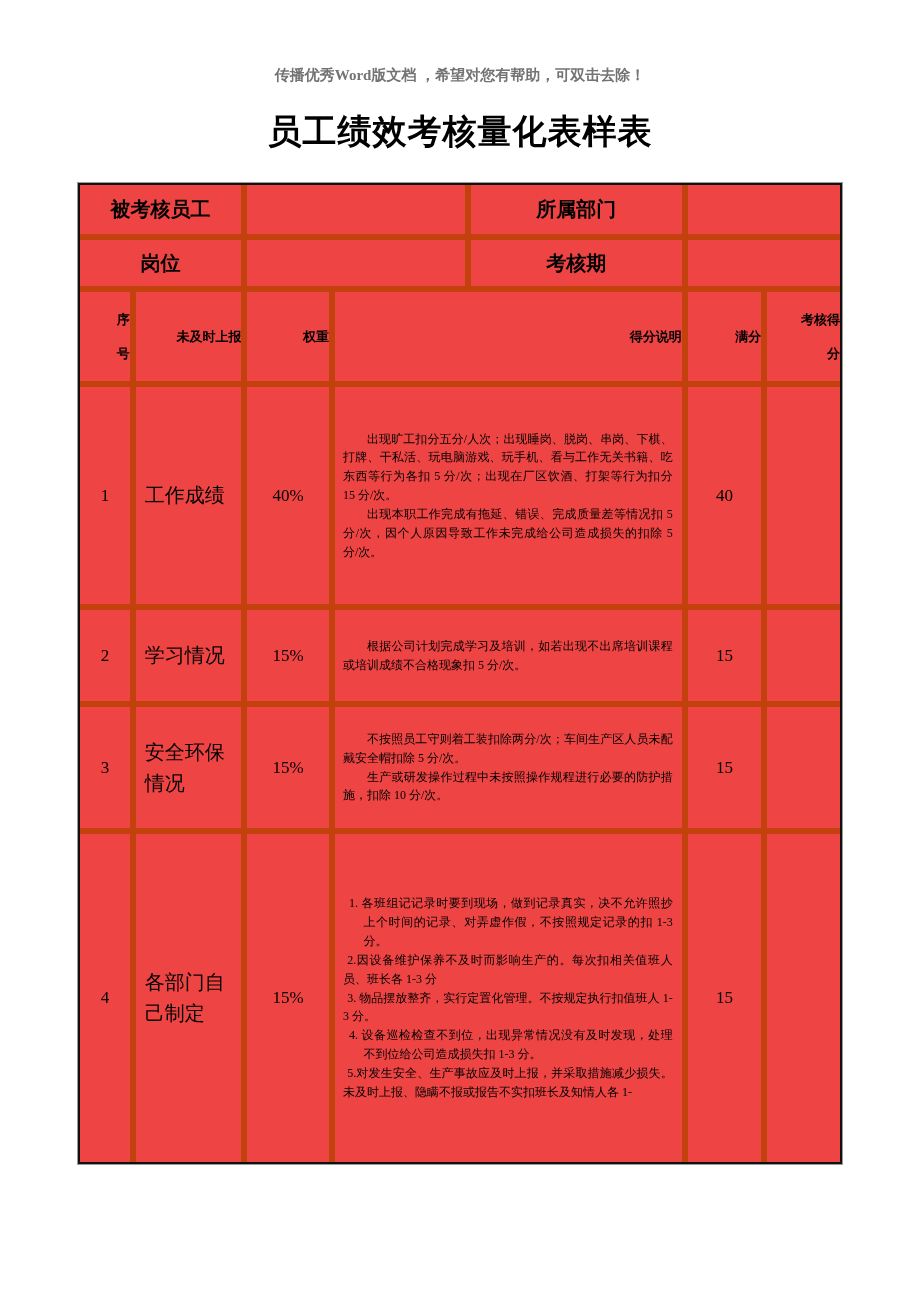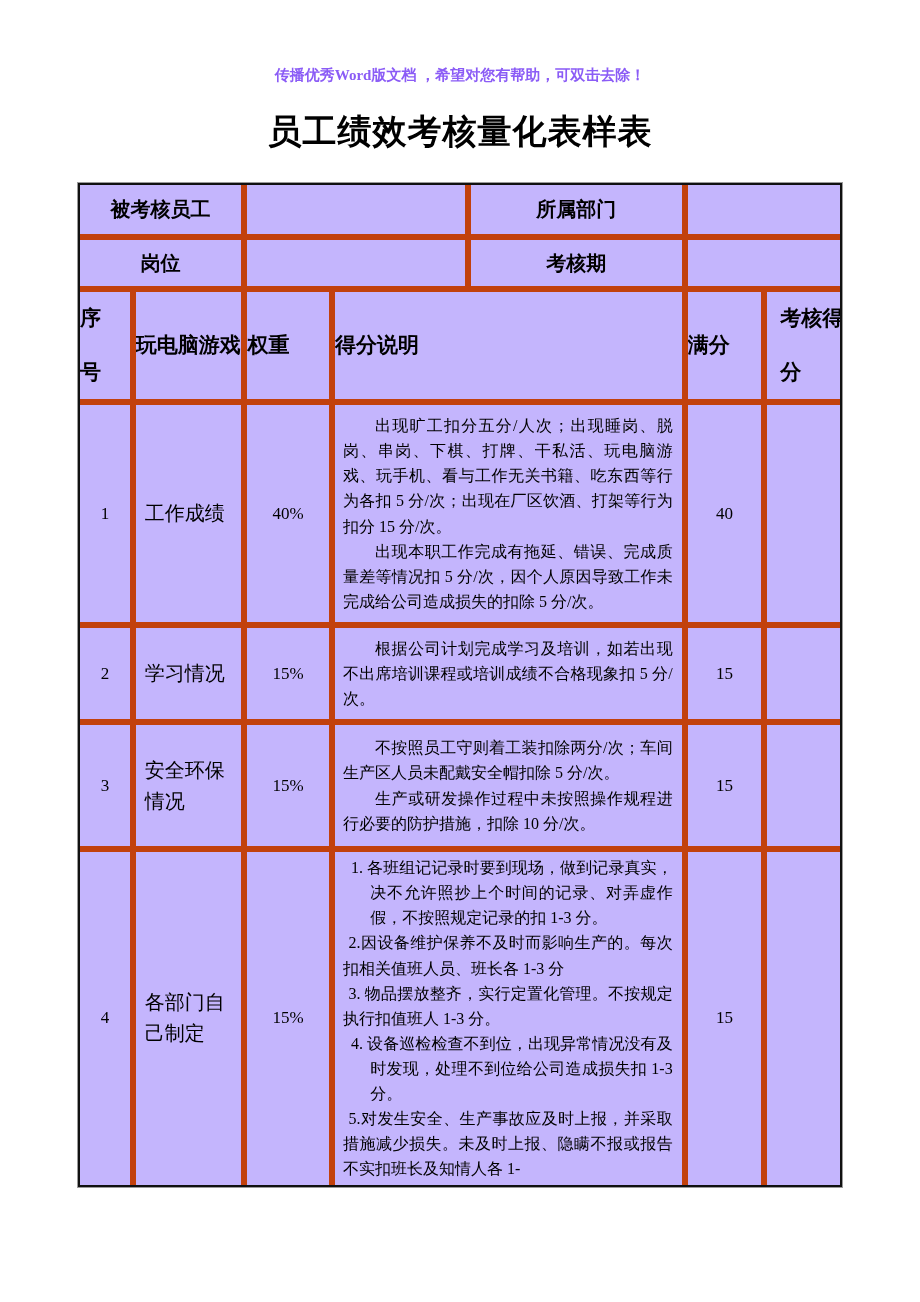--- a/index.html
+++ b/index.html
@@ -10,37 +10,37 @@
     color: #000;
     overflow: hidden;
   }
   .doc { width: 920px; height: 1302px; position: relative; }
 
   .notice {
     padding-top: 66px;
     text-align: center;
     font-size: 15px;
     font-weight: bold;
-    color: #8b5cf6;
+    color: #737373;
   }
   .page-title {
     margin-top: 24px;
     text-align: center;
     font-size: 34px;
     font-weight: bold;
     letter-spacing: 1px;
   }
 
   .table-wrap {
     width: 764px;
     margin-left: 78px;
     margin-top: 28px;
     border: 2px solid #111;
     outline: 1px solid #9a9a9a;
-    background: #c4b5fd;
+    background: #ef4444;
   }
   table {
     width: 100%;
     border-collapse: collapse;
     table-layout: fixed;
   }
   td {
     border: 6px solid #c2410c;
     vertical-align: middle;
     overflow: hidden;
@@ -56,40 +56,40 @@
   .info-table tr { height: 52px; }
   .info-label {
     font-size: 20px;
     font-weight: bold;
     text-align: center;
   }
   .info-value { }
 
   .head-row { height: 92px; }
   .head-cell {
-    font-size: 21px;
-    font-weight: bold;
-    text-align: left;
+    font-size: 13px;
+    font-weight: bold;
+    text-align: right;
     line-height: 2.55;
   }
   .stack-2 { display: inline-block; width: 1.15em; word-break: break-all; }
   .stack-4 { display: inline-block; width: 3.3em; word-break: break-all; }
 
   .cell-center {
     text-align: center;
     font-size: 17px;
   }
   .cell-indicator {
     font-size: 20px;
     text-align: left;
     padding: 2px 6px 2px 9px;
     line-height: 1.55;
   }
   .cell-desc {
-    font-size: 16px;
+    font-size: 12px;
     text-align: justify;
     padding: 3px 9px 3px 8px;
     line-height: 1.57;
     margin-top: 45px;
   }
   .cell-desc p.para { text-indent: 2em; }
   .cell-desc p.item-hang { padding-left: 1.7em; text-indent: -1.2em; }
   .cell-desc p.item-flush { text-indent: 0.35em; }
 
   .row-1 { height: 223px; }
@@ -137,21 +137,21 @@
           <col style="width:14.68%">
           <col style="width:11.53%">
           <col style="width:46.4%">
           <col style="width:10.48%">
           <col style="width:9.96%">
       </colgroup>
 
       <tbody>
           <tr class="head-row">
         <td class="head-cell"><span class="stack-2">序号</span></td>
-        <td class="head-cell">玩电脑游戏</td>
+        <td class="head-cell">未及时上报</td>
         <td class="head-cell">权重</td>
         <td class="head-cell">得分说明</td>
         <td class="head-cell">满分</td>
         <td class="head-cell"><span class="stack-4">考核得分</span></td>
       </tr>
 
       <tr class="row-1">
         <td class="cell-center">1</td>
         <td class="cell-indicator">工作成绩</td>
         <td class="cell-center">40%</td>

